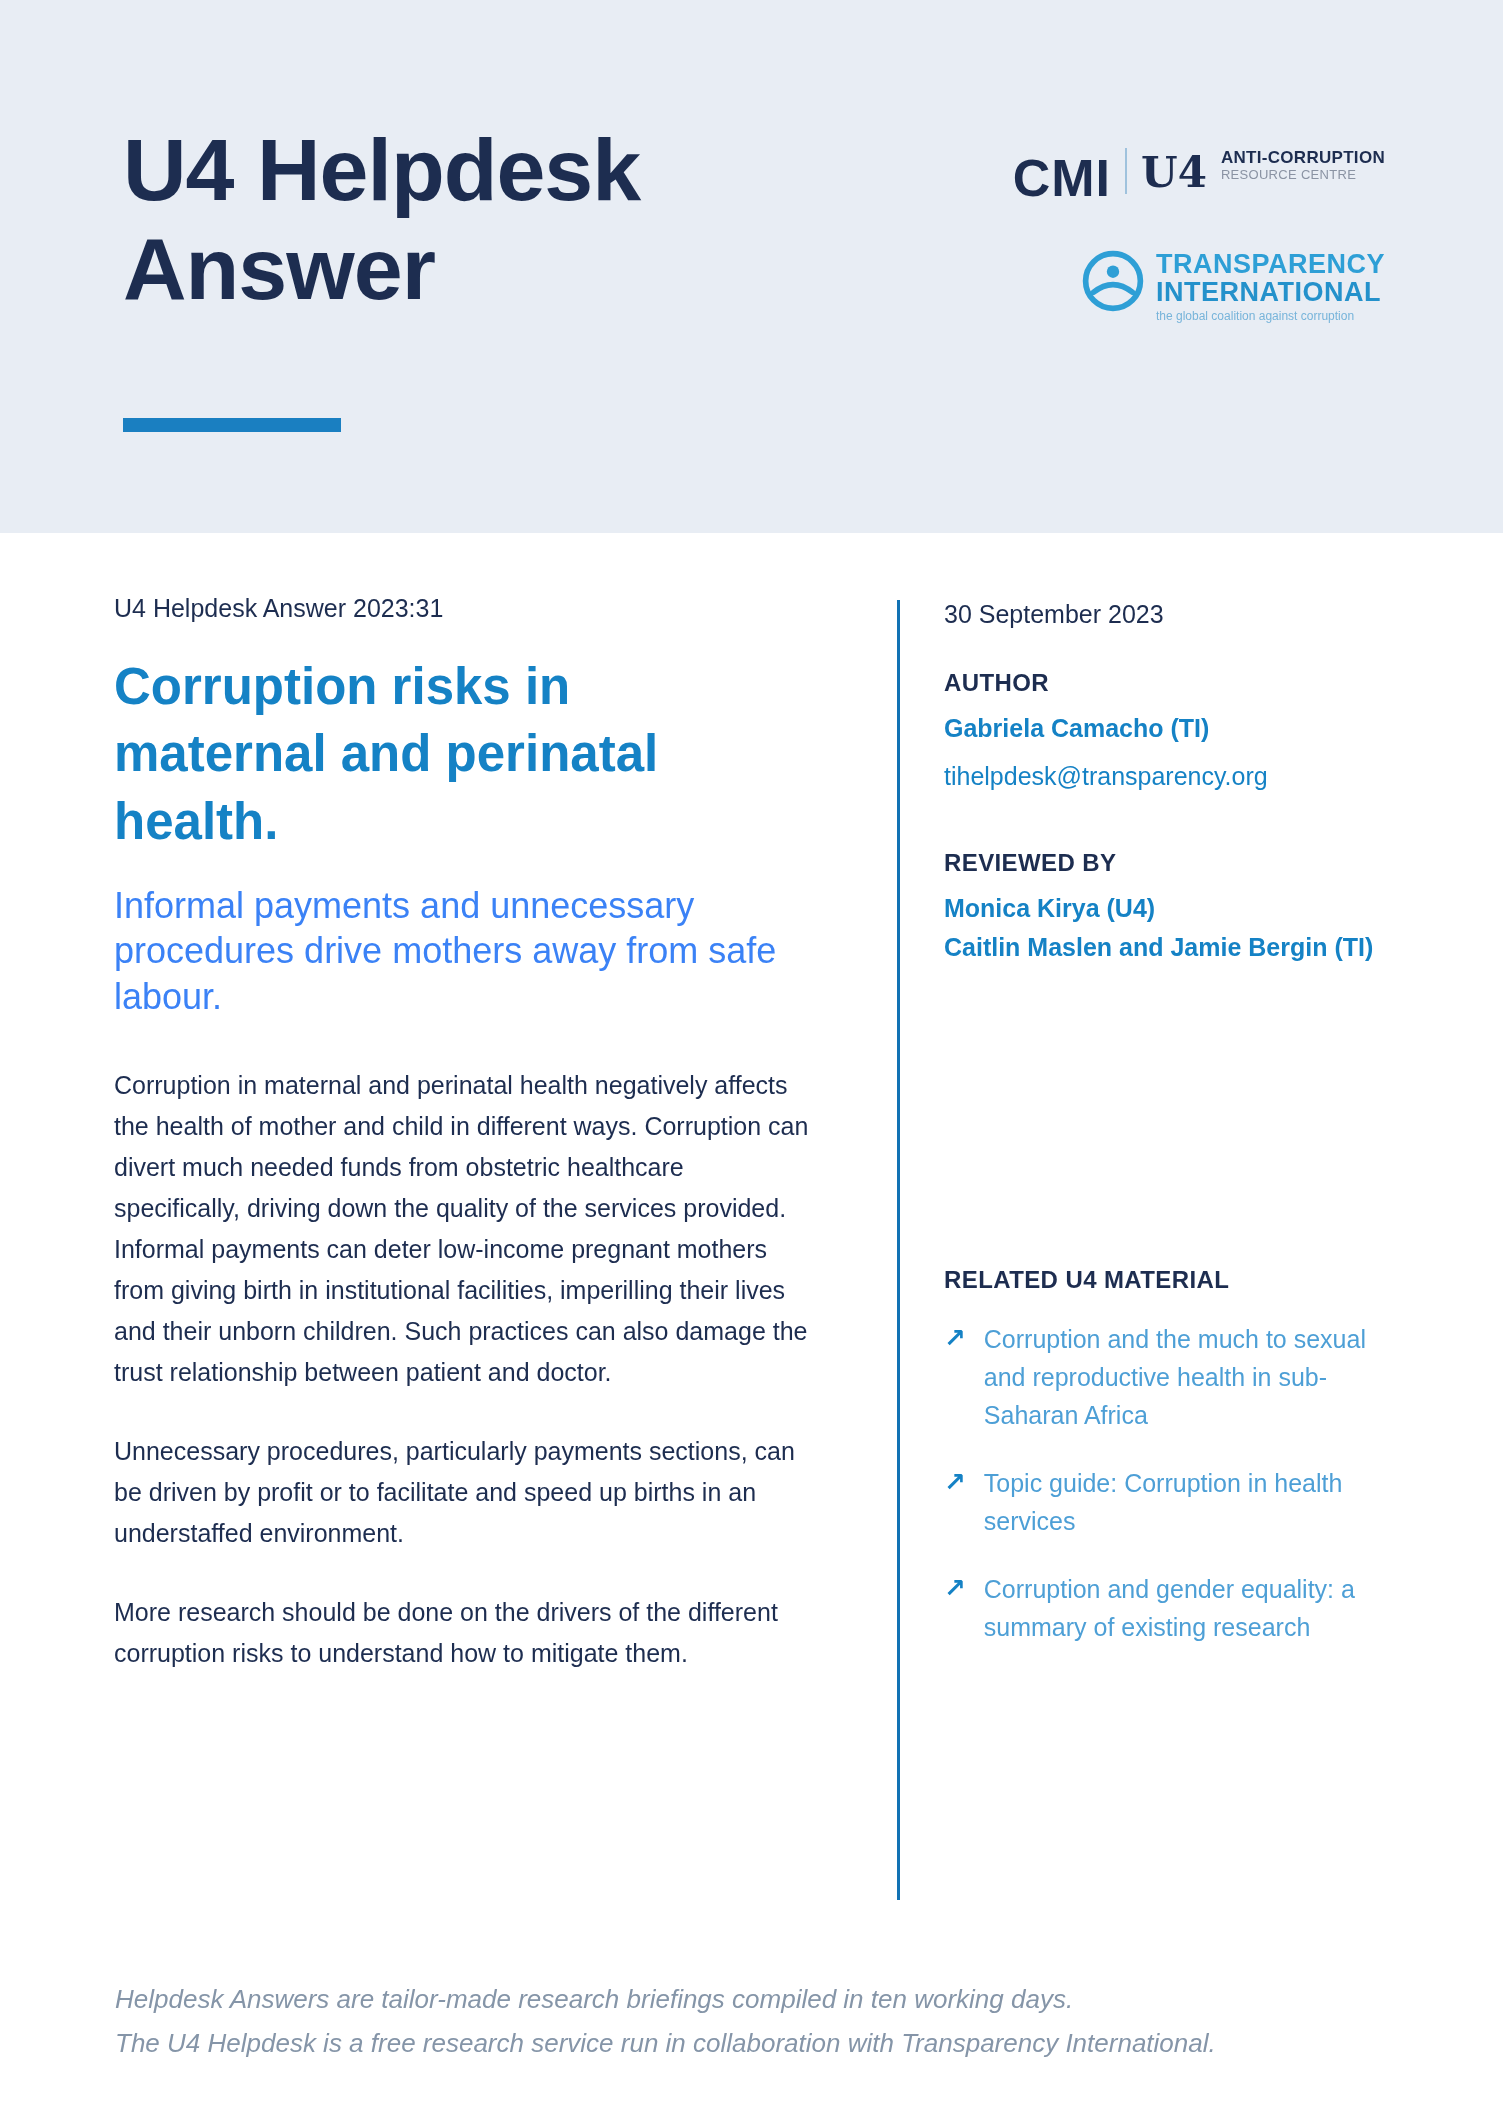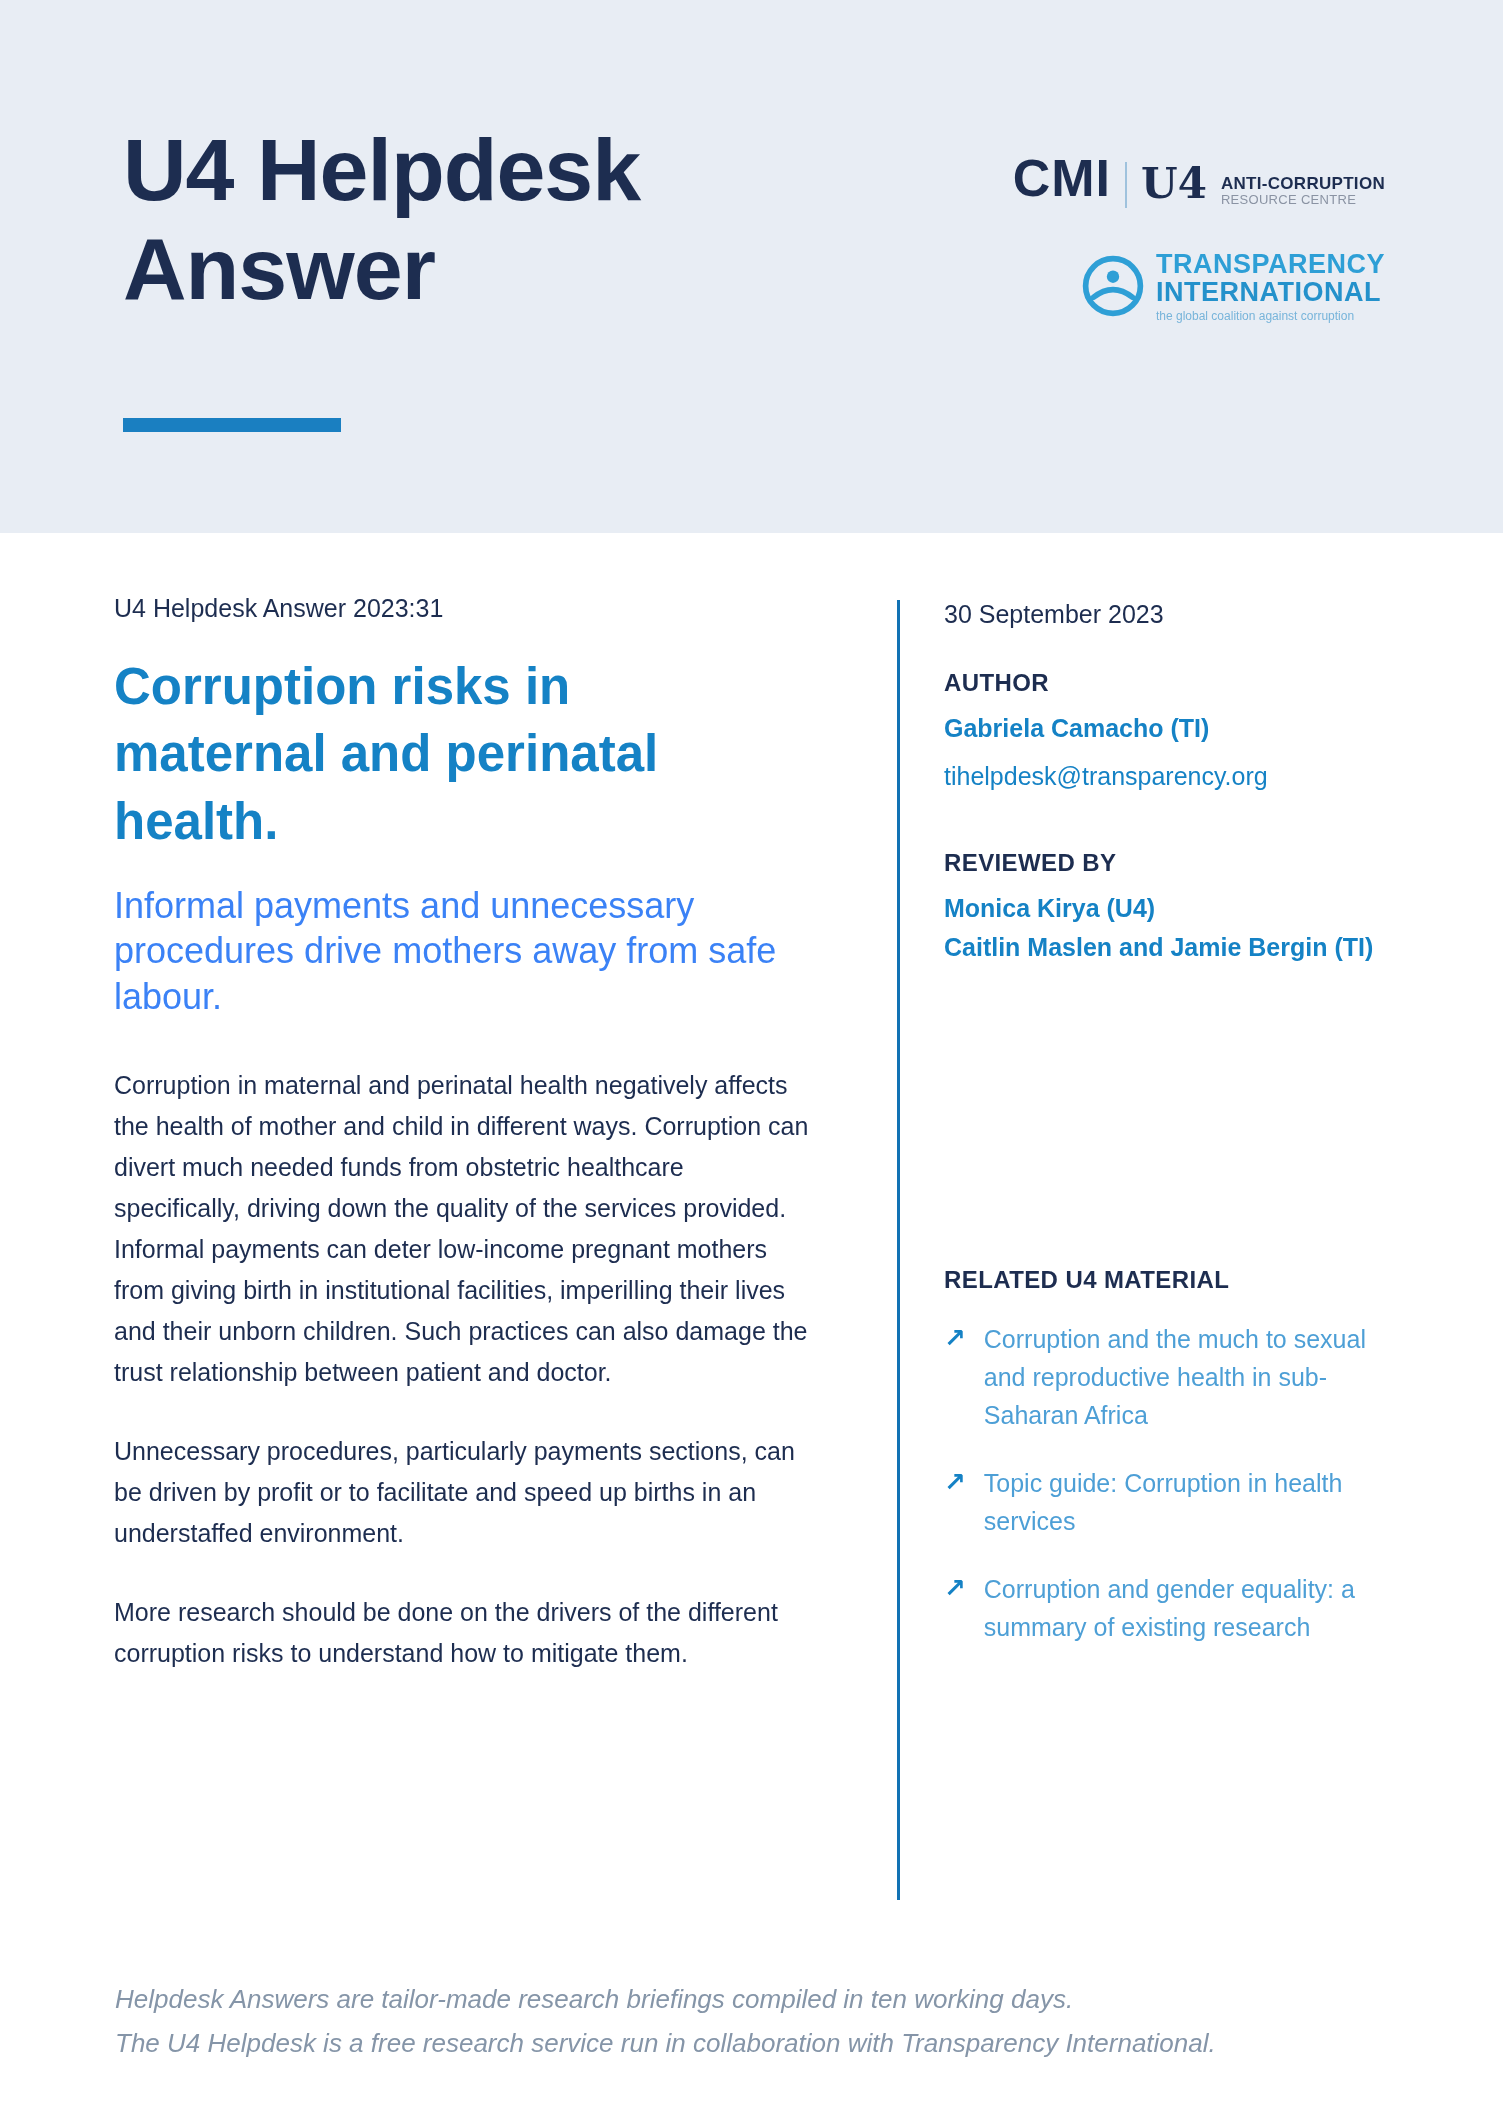--- a/index.html
+++ b/index.html
@@ -47,21 +47,21 @@
 
   .logos {
     position: absolute;
     right: 118px;
     top: 148px;
     width: 400px;
     text-align: right;
   }
   .cmi-row {
     display: flex;
-    align-items: flex-end;
+    align-items: flex-start;
     justify-content: flex-end;
     gap: 14px;
   }
   .cmi-word {
     font-size: 52px;
     font-weight: 800;
     color: #1d2d50;
     letter-spacing: 1px;
   }
   .logo-divider {
@@ -82,21 +82,20 @@
     align-items: flex-start;
     text-align: left;
     line-height: 1.15;
   }
   .u4-line1 { font-size: 17px; font-weight: 800; color: #1d2d50; letter-spacing: 0.3px; }
   .u4-line2 { font-size: 13px; font-weight: 400; color: #8a93a3; letter-spacing: 0.3px; }
 
   .ti-row {
     margin-top: 42px;
     display: flex;
-    align-items: center;
     justify-content: flex-end;
     gap: 12px;
   }
   .ti-globe { width: 62px; height: 62px; flex: 0 0 auto; }
   .ti-textstack {
     display: flex;
     flex-direction: column;
     align-items: flex-start;
     text-align: left;
     line-height: 1.05;

